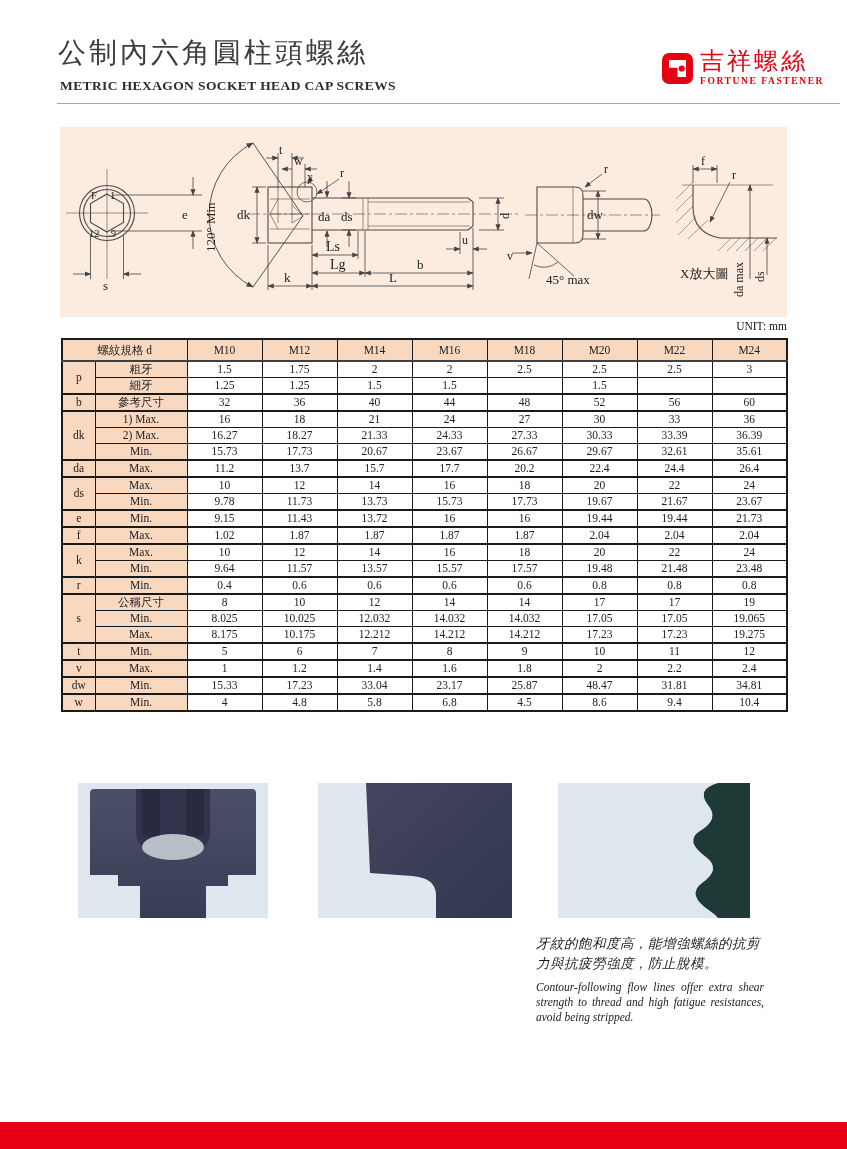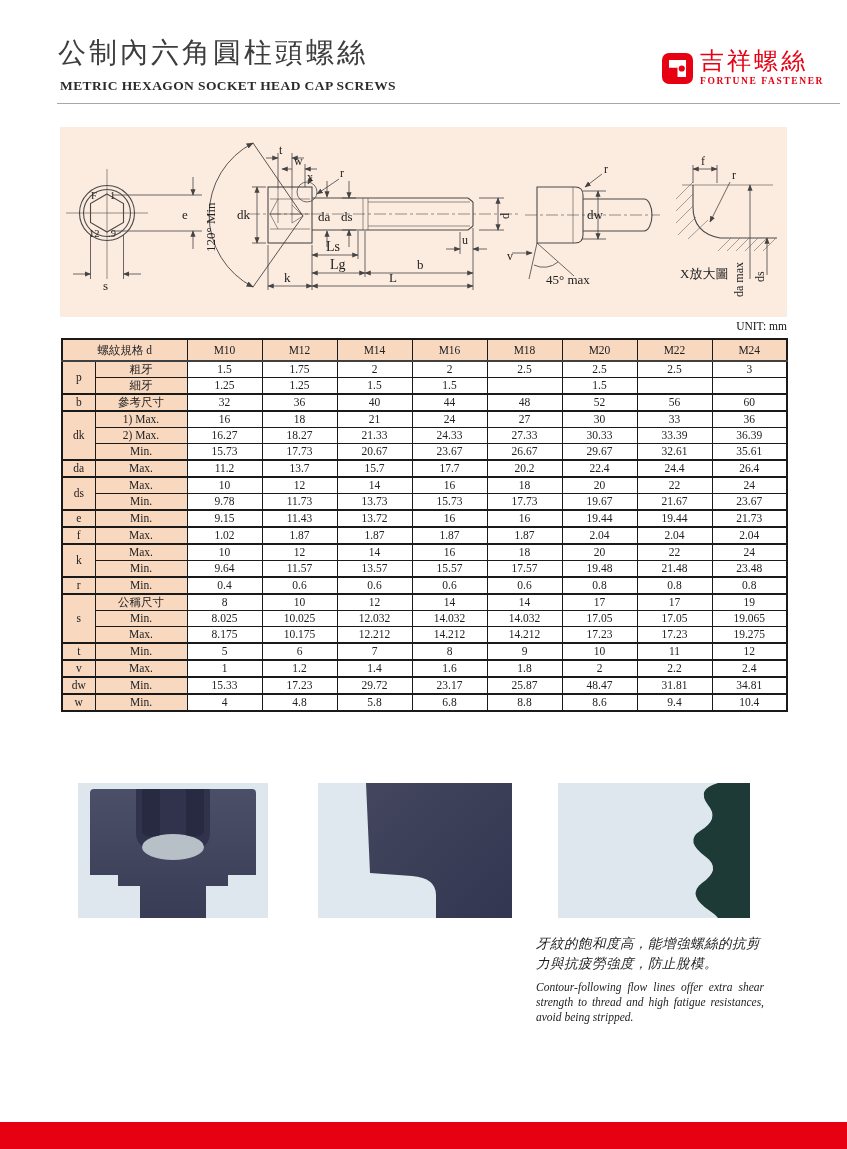--- a/index.html
+++ b/index.html
@@ -489,35 +489,35 @@
             <td>1.8</td>
             <td>2</td>
             <td>2.2</td>
             <td>2.4</td>
           </tr>
           <tr class="gs">
             <td class="sym" rowspan="1">dw</td>
             <td class="lbl">Min.</td>
             <td>15.33</td>
             <td>17.23</td>
-            <td>29.72</td>
+            <td>33.04</td>
             <td>23.17</td>
             <td>25.87</td>
             <td>48.47</td>
             <td>31.81</td>
             <td>34.81</td>
           </tr>
           <tr class="gs">
             <td class="sym" rowspan="1">w</td>
             <td class="lbl">Min.</td>
             <td>4</td>
             <td>4.8</td>
             <td>5.8</td>
             <td>6.8</td>
-            <td>8.8</td>
+            <td>4.5</td>
             <td>8.6</td>
             <td>9.4</td>
             <td>10.4</td>
           </tr>
         </tbody>
     </table>
   </div>
 
   <div class="photo p1">
     <svg width="190" height="135" viewBox="0 0 190 135">

